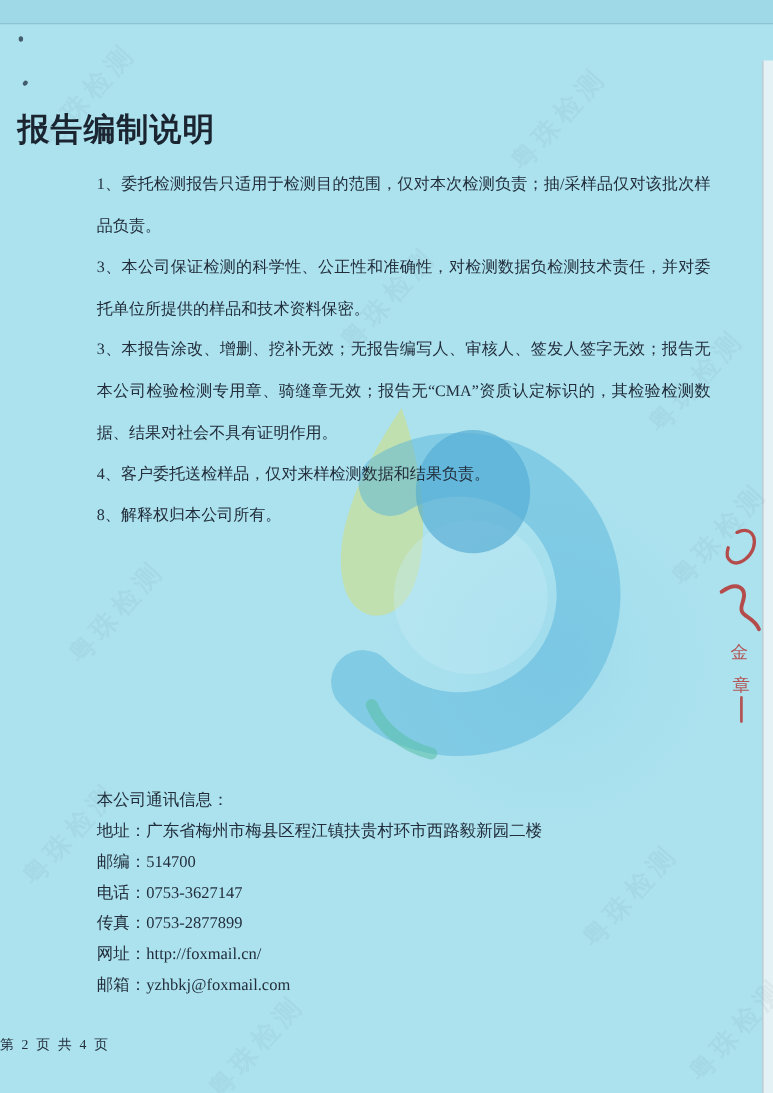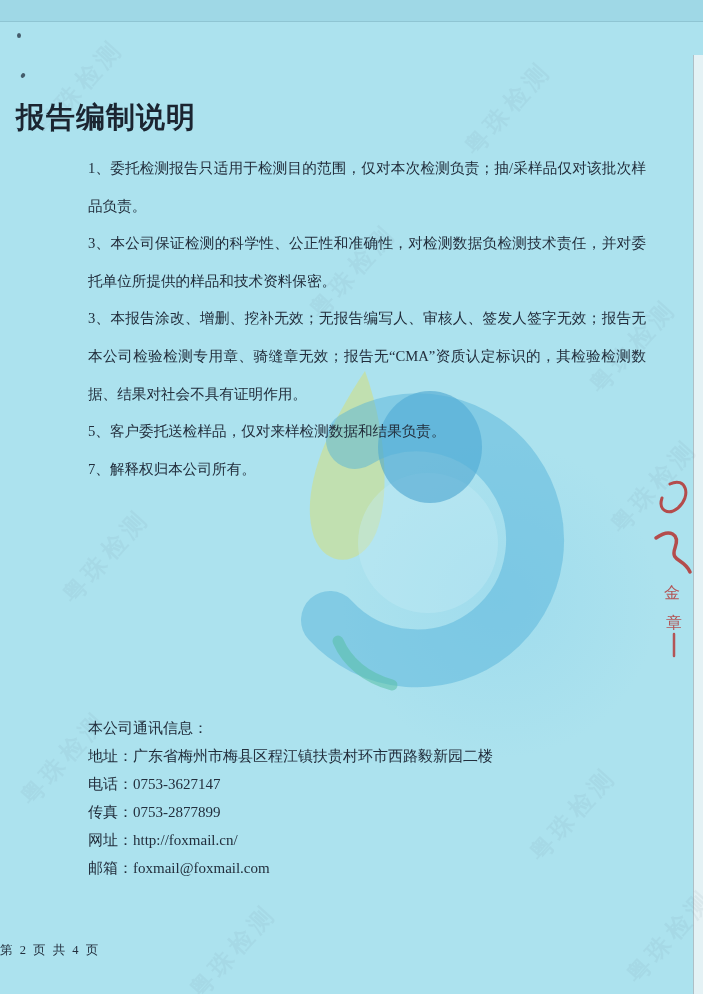--- a/index.html
+++ b/index.html
@@ -82,28 +82,29 @@
     <text x="18" y="152" font-size="16" fill="#b5312f" opacity="0.8">章</text>
     <path d="M 26 158 L 26 180" fill="none" stroke="#b5312f" stroke-width="2.5" stroke-linecap="round" opacity="0.8"></path>
   </svg>
 
   <h1 class="title">报告编制说明</h1>
 
   <div class="body-block">
     <p>1、委托检测报告只适用于检测目的范围，仅对本次检测负责；抽/采样品仅对该批次样品负责。</p>
     <p>3、本公司保证检测的科学性、公正性和准确性，对检测数据负检测技术责任，并对委托单位所提供的样品和技术资料保密。</p>
     <p>3、本报告涂改、增删、挖补无效；无报告编写人、审核人、签发人签字无效；报告无本公司检验检测专用章、骑缝章无效；报告无“CMA”资质认定标识的，其检验检测数据、结果对社会不具有证明作用。</p>
-    <p>5、客户委托送检样品，仅对来样检测数据和结果负责。</p>
-    <p>7、解释权归本公司所有。</p>
+    <p>4、客户委托送检样品，仅对来样检测数据和结果负责。</p>
+    <p>8、解释权归本公司所有。</p>
   </div>
 
   <div class="contact">
     <div>本公司通讯信息：</div>
     <div>地址：广东省梅州市梅县区程江镇扶贵村环市西路毅新园二楼</div>
+    <div>邮编：514700</div>
     <div>电话：0753-3627147</div>
     <div>传真：0753-2877899</div>
     <div>网址：http://foxmail.cn/</div>
-    <div>邮箱：foxmail@foxmail.com</div>
+    <div>邮箱：yzhbkj@foxmail.com</div>
   </div>
 
   <div class="footer">第 2 页 共 4 页</div>
 
 </div>
 
 </body></html>

